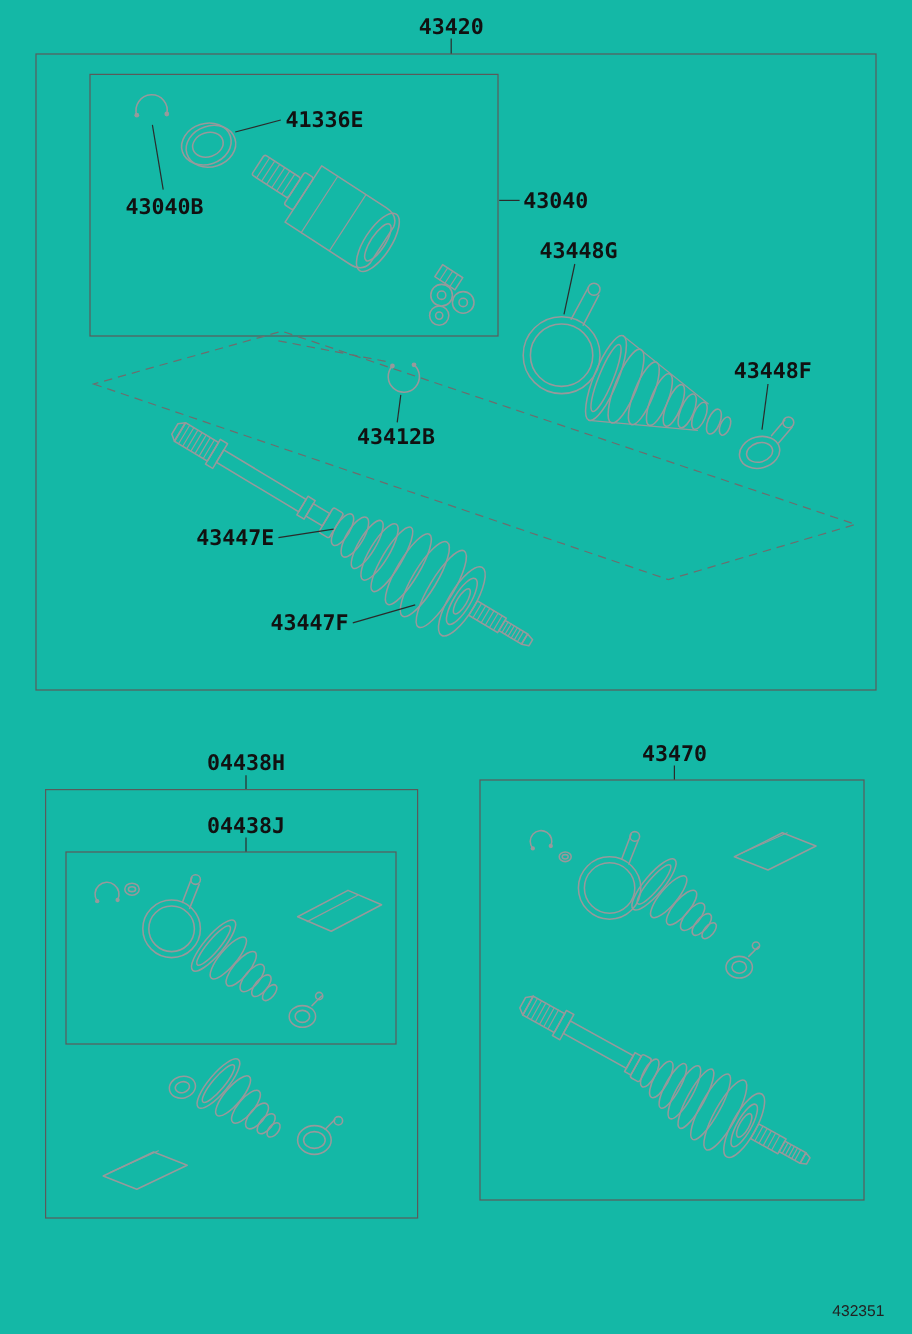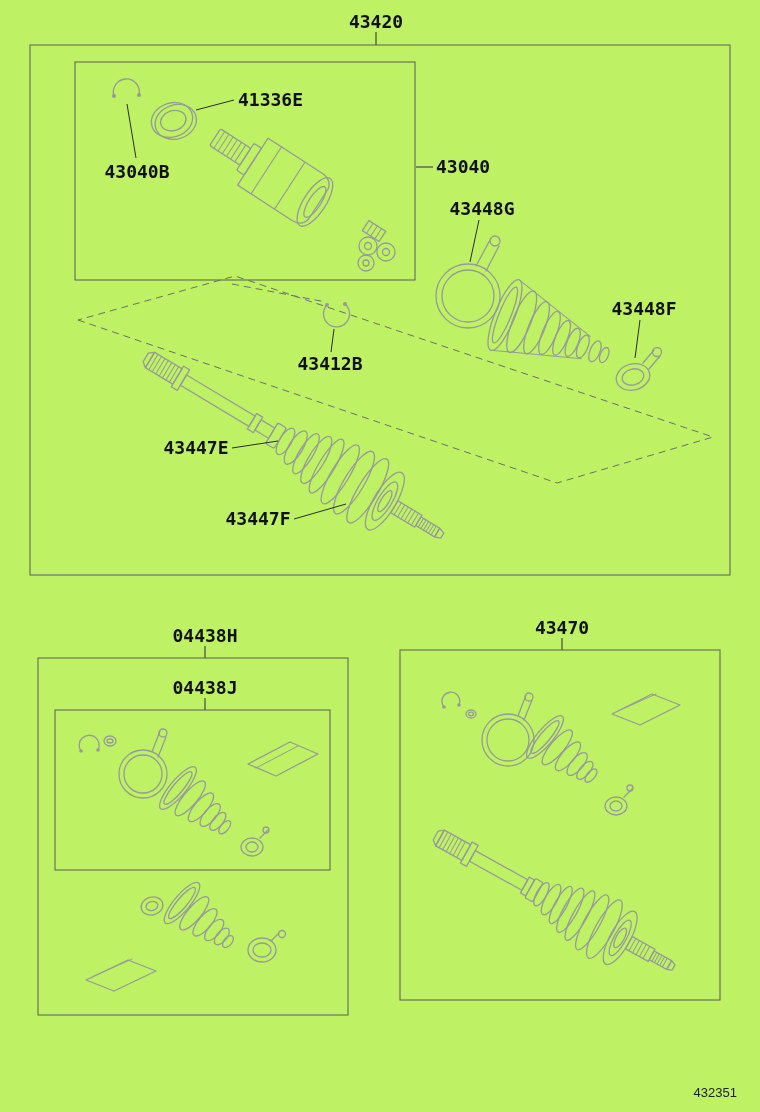--- a/index.html
+++ b/index.html
@@ -1,18 +1,18 @@
 <!DOCTYPE html>
 <html><head>
 <meta charset="utf-8">
 <style>
   * { margin: 0; padding: 0; box-sizing: border-box; }
   html, body { background: #ffffff; }
   body { font-family: "Liberation Sans", sans-serif; }
-  .page { position: relative; width: 760px; height: 1112px; background: #bef264; overflow: hidden; }
+  .page { position: relative; width: 760px; height: 1112px; background: #14b8a6; overflow: hidden; }
   svg { display: block; }
   .box { fill: none; stroke: #5a5a5a; stroke-width: 1; }
   .part { fill: none; stroke: #97999b; stroke-width: 1.3; stroke-linecap: round; stroke-linejoin: round; }
   .part-thin { fill: none; stroke: #97999b; stroke-width: 1; }
   .dot { fill: #97999b; stroke: none; }
   .leader { stroke: #2b2b2b; stroke-width: 1; fill: none; }
   .dashed { stroke: #6d6d6d; stroke-width: 1; stroke-dasharray: 7 5; fill: none; }
   .part-label { font-family: "DejaVu Sans Mono", monospace; font-weight: bold; font-size: 18px; fill: #111111; }
   .diagram-id { font-family: "Liberation Sans", sans-serif; font-size: 13px; fill: #222222; }
 </style>

